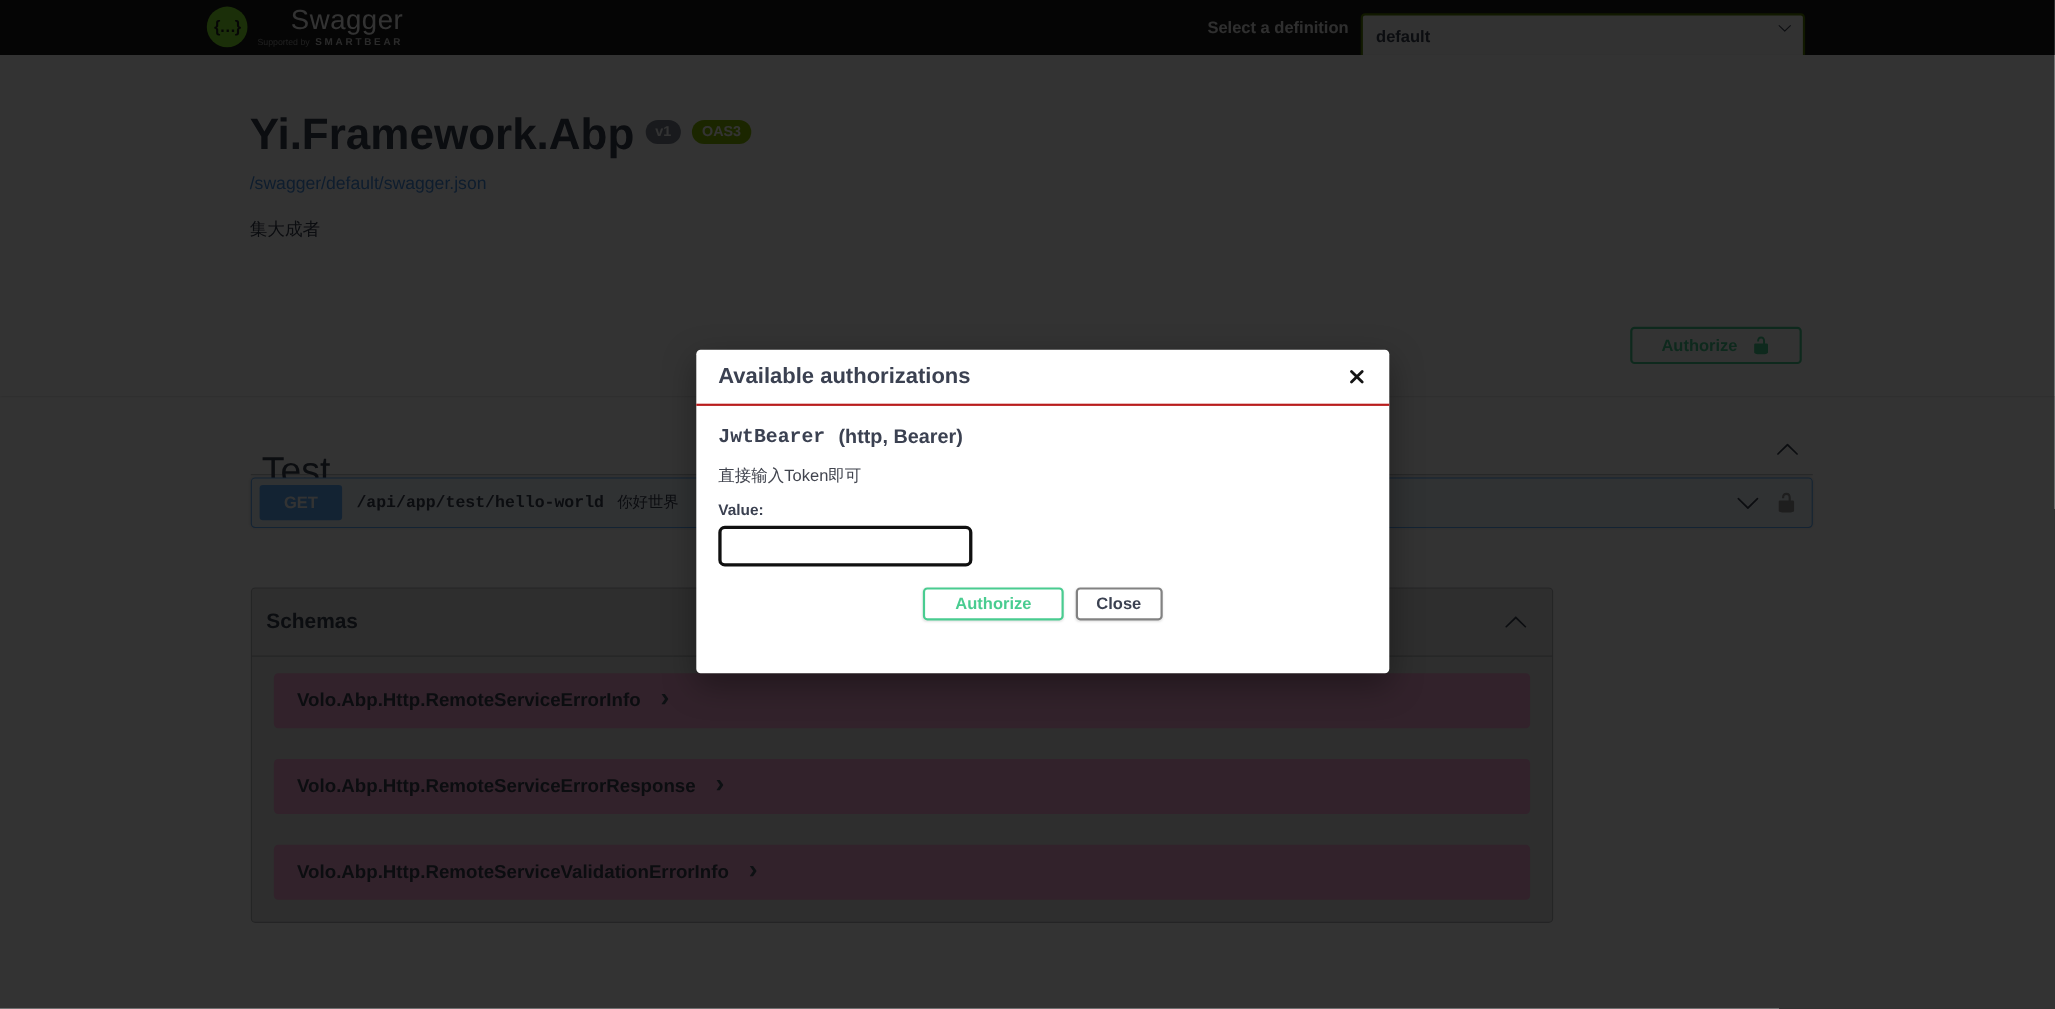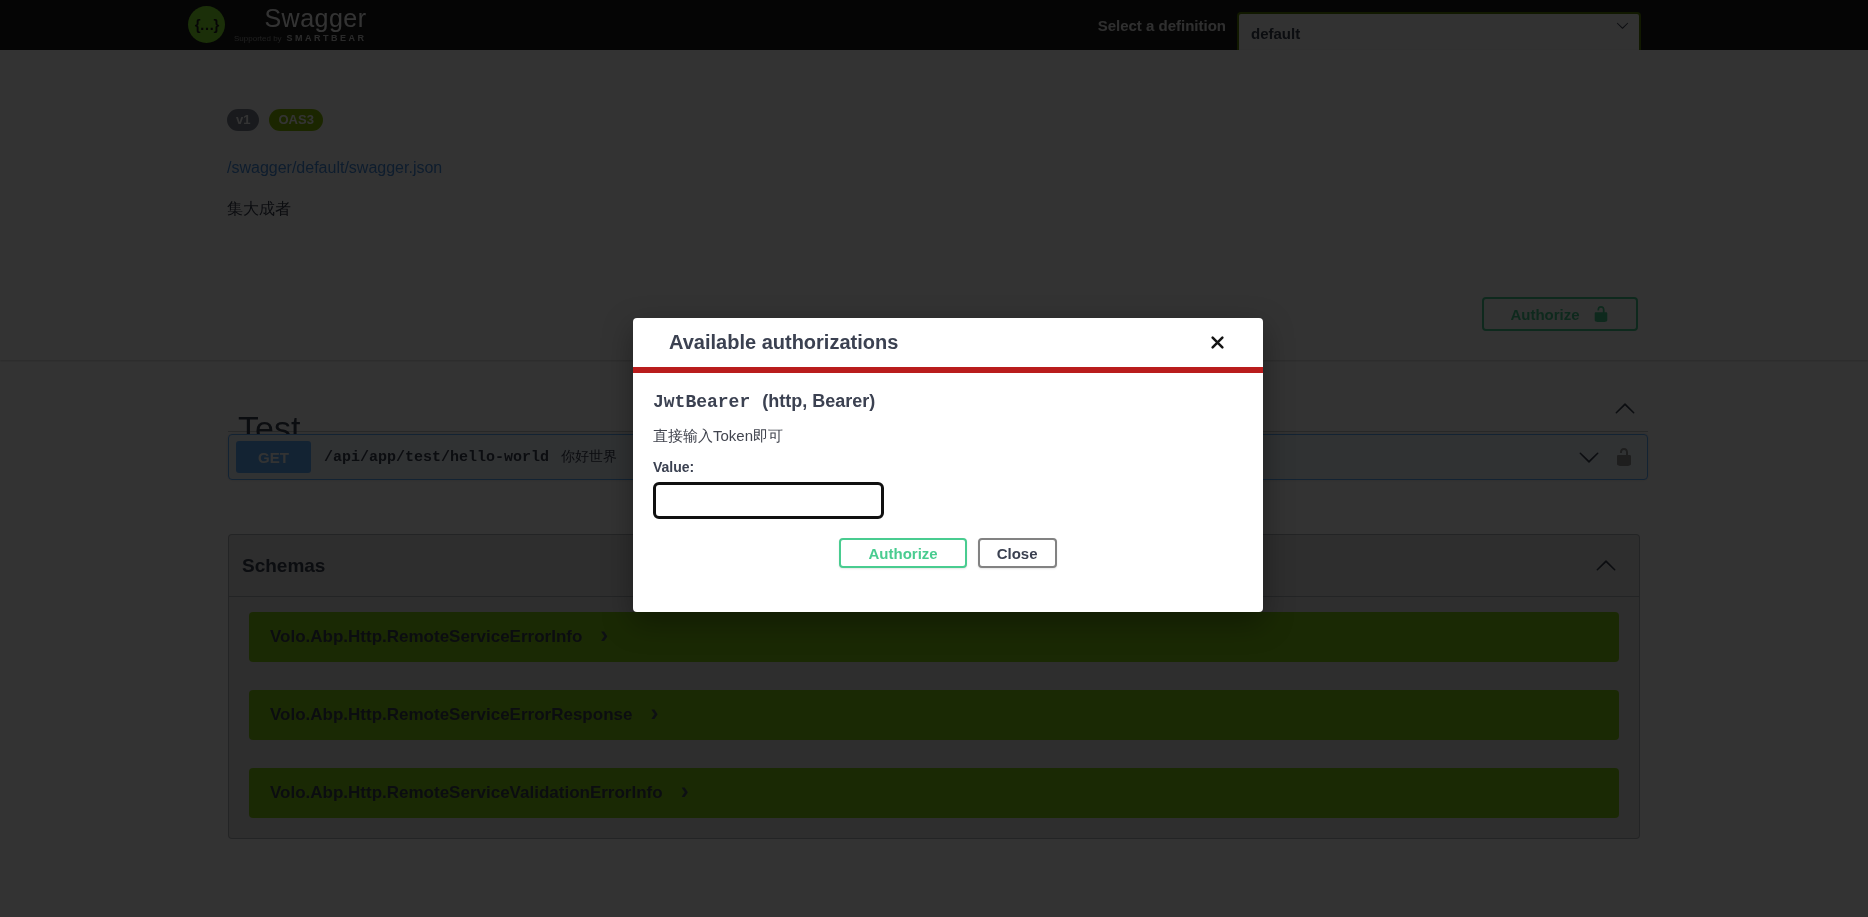--- a/index.html
+++ b/index.html
@@ -62,37 +62,37 @@
   .method-badge { width:75px; height:32px; background:#61affe; border-radius:3px;
     color:#fff; font-size:15px; font-weight:700;
     display:flex; align-items:center; justify-content:center; }
   .op-path { margin-left:13px; font-family:"Liberation Mono", monospace;
     font-size:15px; font-weight:700; color:#3b4151; }
   .op-summary { margin-left:12px; font-size:14px; color:#3b4151; }
   .op-spacer { flex:1; }
   .op-lock { width:20px; height:20px; fill:#949494; margin-left:14px; cursor:pointer; }
 
   
-  .models { position:absolute; left:228px; top:534px; width:1412px; height:305px;
+  .models { position:absolute; left:228px; top:534px; width:1184px; height:305px;
     background:#e4e4e4; border:1px solid rgba(59,65,81,.3); border-radius:4px; }
   .models-header { height:62px; display:flex; align-items:center; justify-content:space-between;
     padding:0 22px 0 13px; border-bottom:1px solid rgba(59,65,81,.3); cursor:pointer; }
   .models-title { font-size:19px; font-weight:700; }
   .model-list { padding:15px 20px; display:flex; flex-direction:column; gap:28px; }
-  .model-card { height:50px; background:#84cc16; border-radius:4px; cursor:pointer;
+  .model-card { height:50px; background:#f9a8d4; border-radius:4px; cursor:pointer;
     display:flex; align-items:center; padding:16px 21px; gap:18px; }
   .model-name { font-size:17px; font-weight:700; color:#3b4151; }
   .model-arrow { font-size:24px; font-weight:700; color:#44535f; line-height:1; transform:translateY(-2px); }
 
   
   .backdrop { position:absolute; inset:0; background:rgba(0,0,0,.8); z-index:100; }
   .modal { position:absolute; left:633px; top:318px; width:630px; min-height:294px;
     background:#fff; border-radius:4px; z-index:200; box-shadow:0 10px 30px rgba(0,0,0,.35); }
   .modal-header { display:flex; align-items:center; justify-content:space-between;
-    padding:13px 36px; border-bottom:6px solid #b91c1c; }
+    padding:13px 20px; border-bottom:2px solid #b91c1c; }
   .modal-title { font-size:20px; font-weight:700; }
   .modal-close { background:none; border:none; cursor:pointer; padding:2px; line-height:0; }
   .modal-close svg { width:15px; height:15px; stroke:#151515; stroke-width:3.4; stroke-linecap:round; }
   .modal-body { padding:18px 20px 24px; }
   .scheme-head { display:flex; align-items:flex-end; gap:12px; }
   .scheme-name { font-family:"Liberation Mono", monospace; font-size:18px; font-weight:700; }
   .scheme-meta { font-size:18px; font-weight:700; }
   .scheme-desc { margin-top:15px; font-size:15px; color:#41444e; }
   .value-label { margin-top:13px; font-size:14px; font-weight:700; }
   .token-input { margin-top:7px; width:231px; height:37px; border:3px solid #101010;
@@ -126,20 +126,21 @@
     <span>default</span>
     <svg class="chev" viewBox="0 0 20 20">
       <path d="M17.418 6.109a.697.697 0 0 1 .979 0 .68.68 0 0 1 0 .969l-7.908 7.83a.697.697 0 0 1-.979 0l-7.908-7.83a.68.68 0 0 1 0-.969.697.697 0 0 1 .979 0L10 13.25l7.418-7.141z"></path>
     </svg>
   </div>
 </div>
 
 <div class="scheme-container"></div>
 
 <h1 class="info-title">
+  <span>Yi.Framework.Abp</span>
   <span class="pill pill-version">v1</span>
   <span class="pill pill-oas">OAS3</span>
 </h1>
 <a class="spec-link">/swagger/default/swagger.json</a>
 <div class="info-desc">集大成者</div>
 
 <button class="btn-authorize-main">
   <span>Authorize</span>
   <svg viewBox="0 0 20 20">
     <path d="M15.8 8H14V5.6C14 2.703 12.665 1 10 1 7.334 1 6 2.703 6 5.6V6h2v-.801C8 3.754 8.797 3 10 3c1.203 0 2 .754 2 2.199V8H4c-.553 0-1 .646-1 1.199V17c0 .549.428 1.139.951 1.307l1.197.387C5.672 18.861 6.55 19 7.1 19h5.8c.549 0 1.428-.139 1.951-.307l1.196-.387c.524-.167.953-.757.953-1.306V9.199C17 8.646 16.352 8 15.8 8z"></path>

